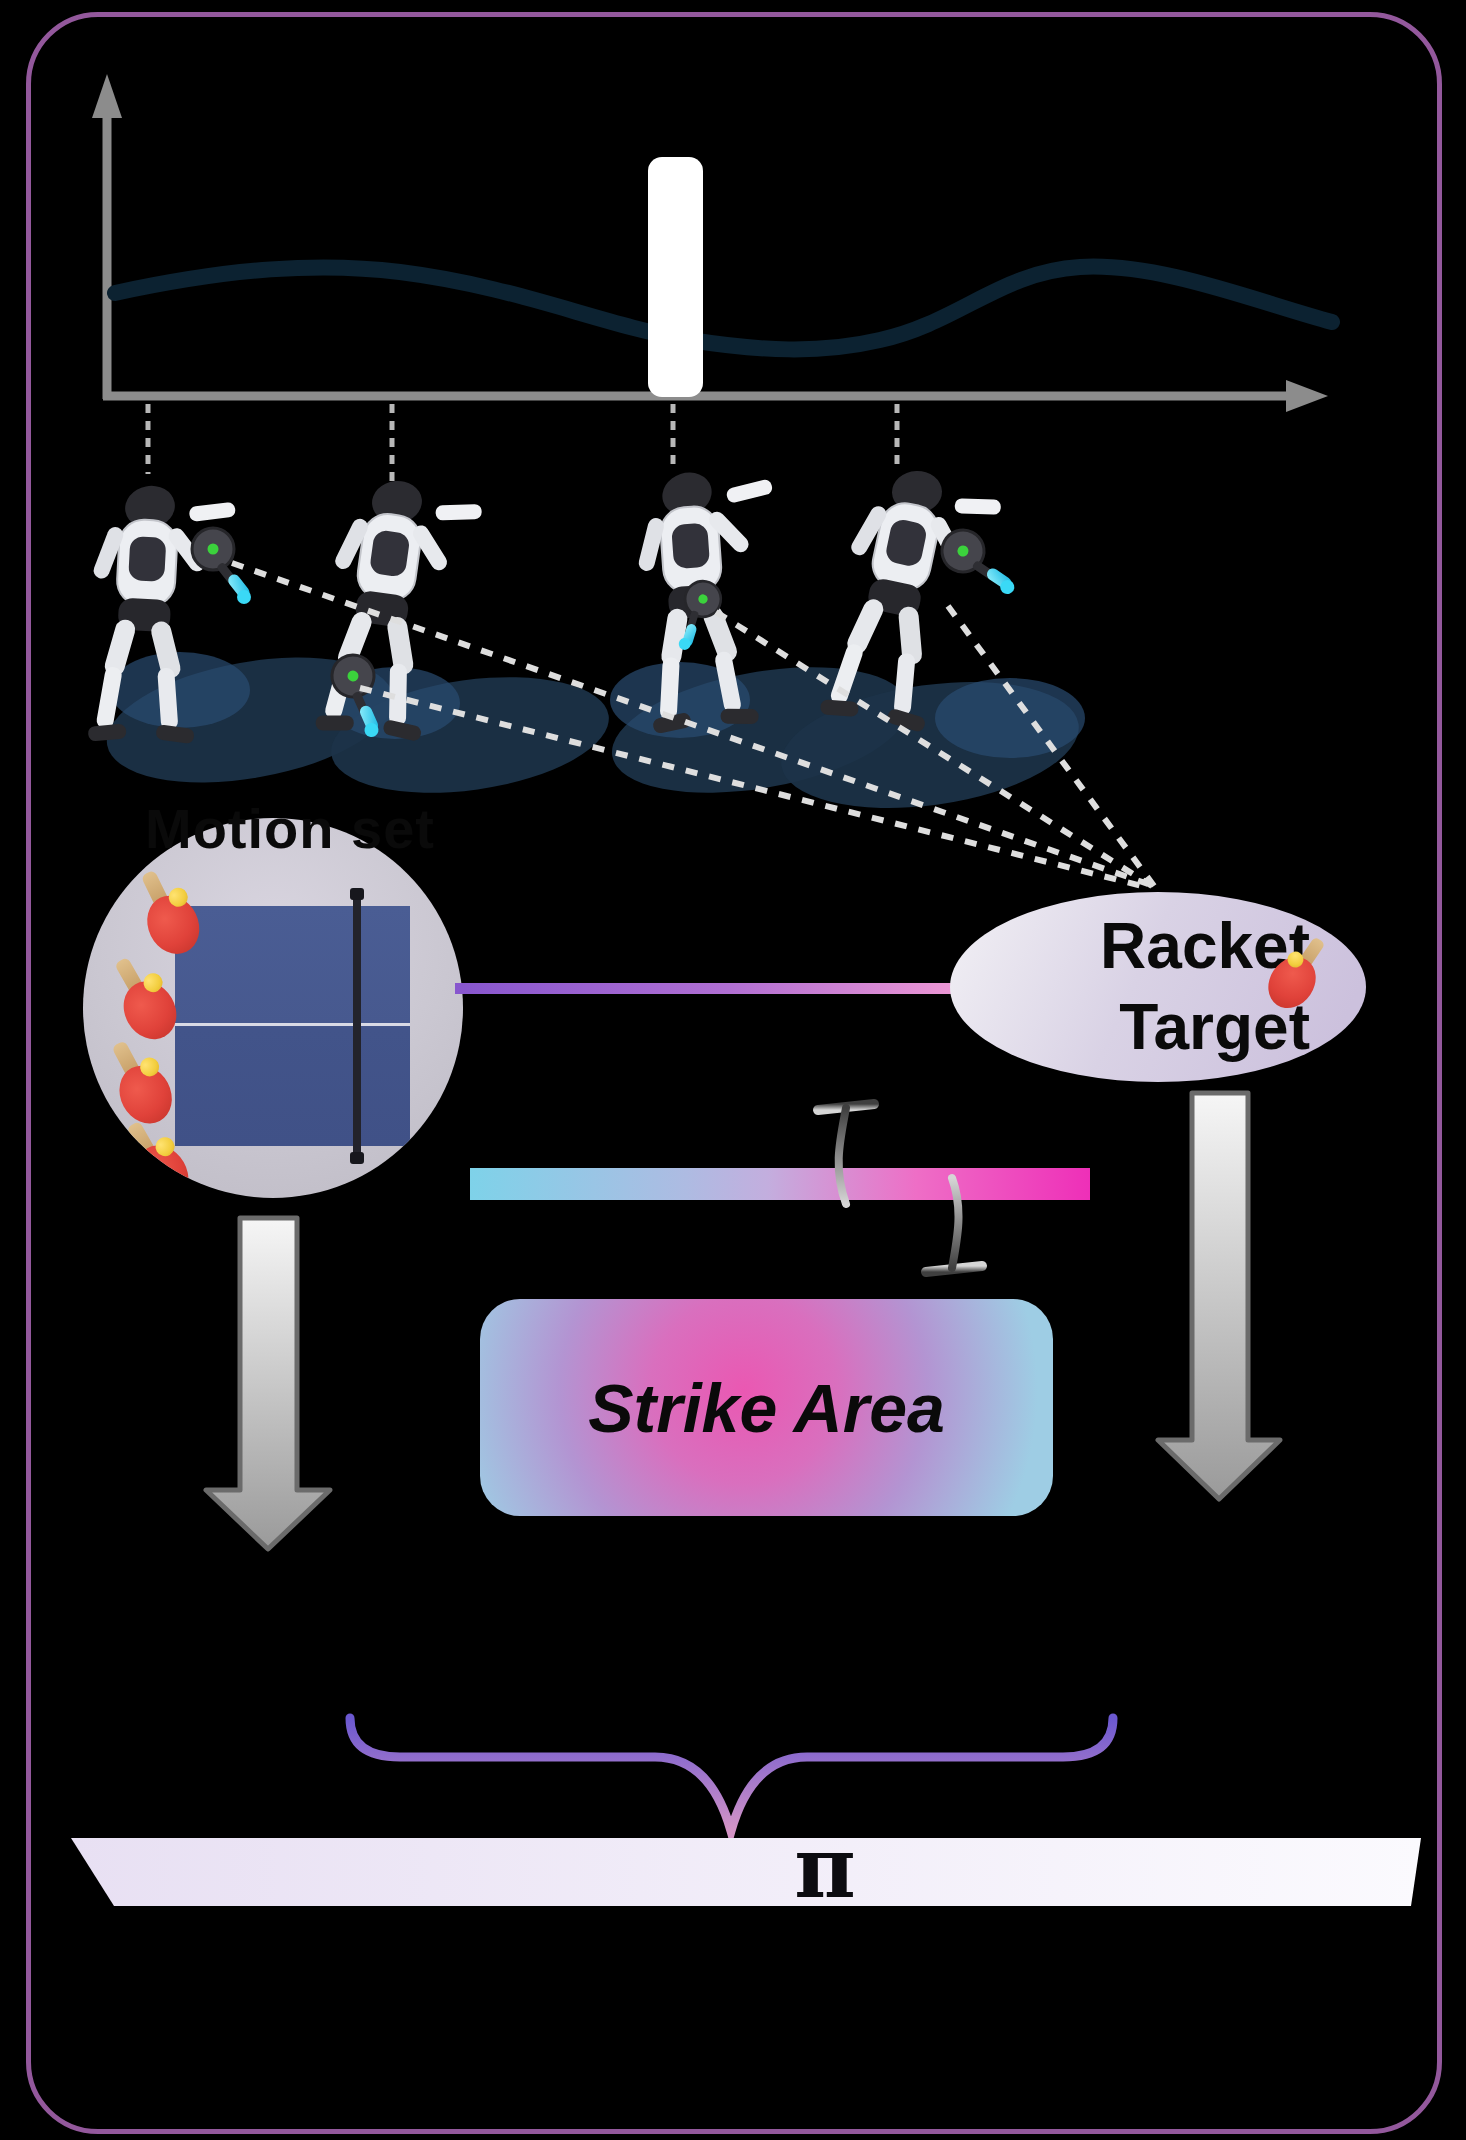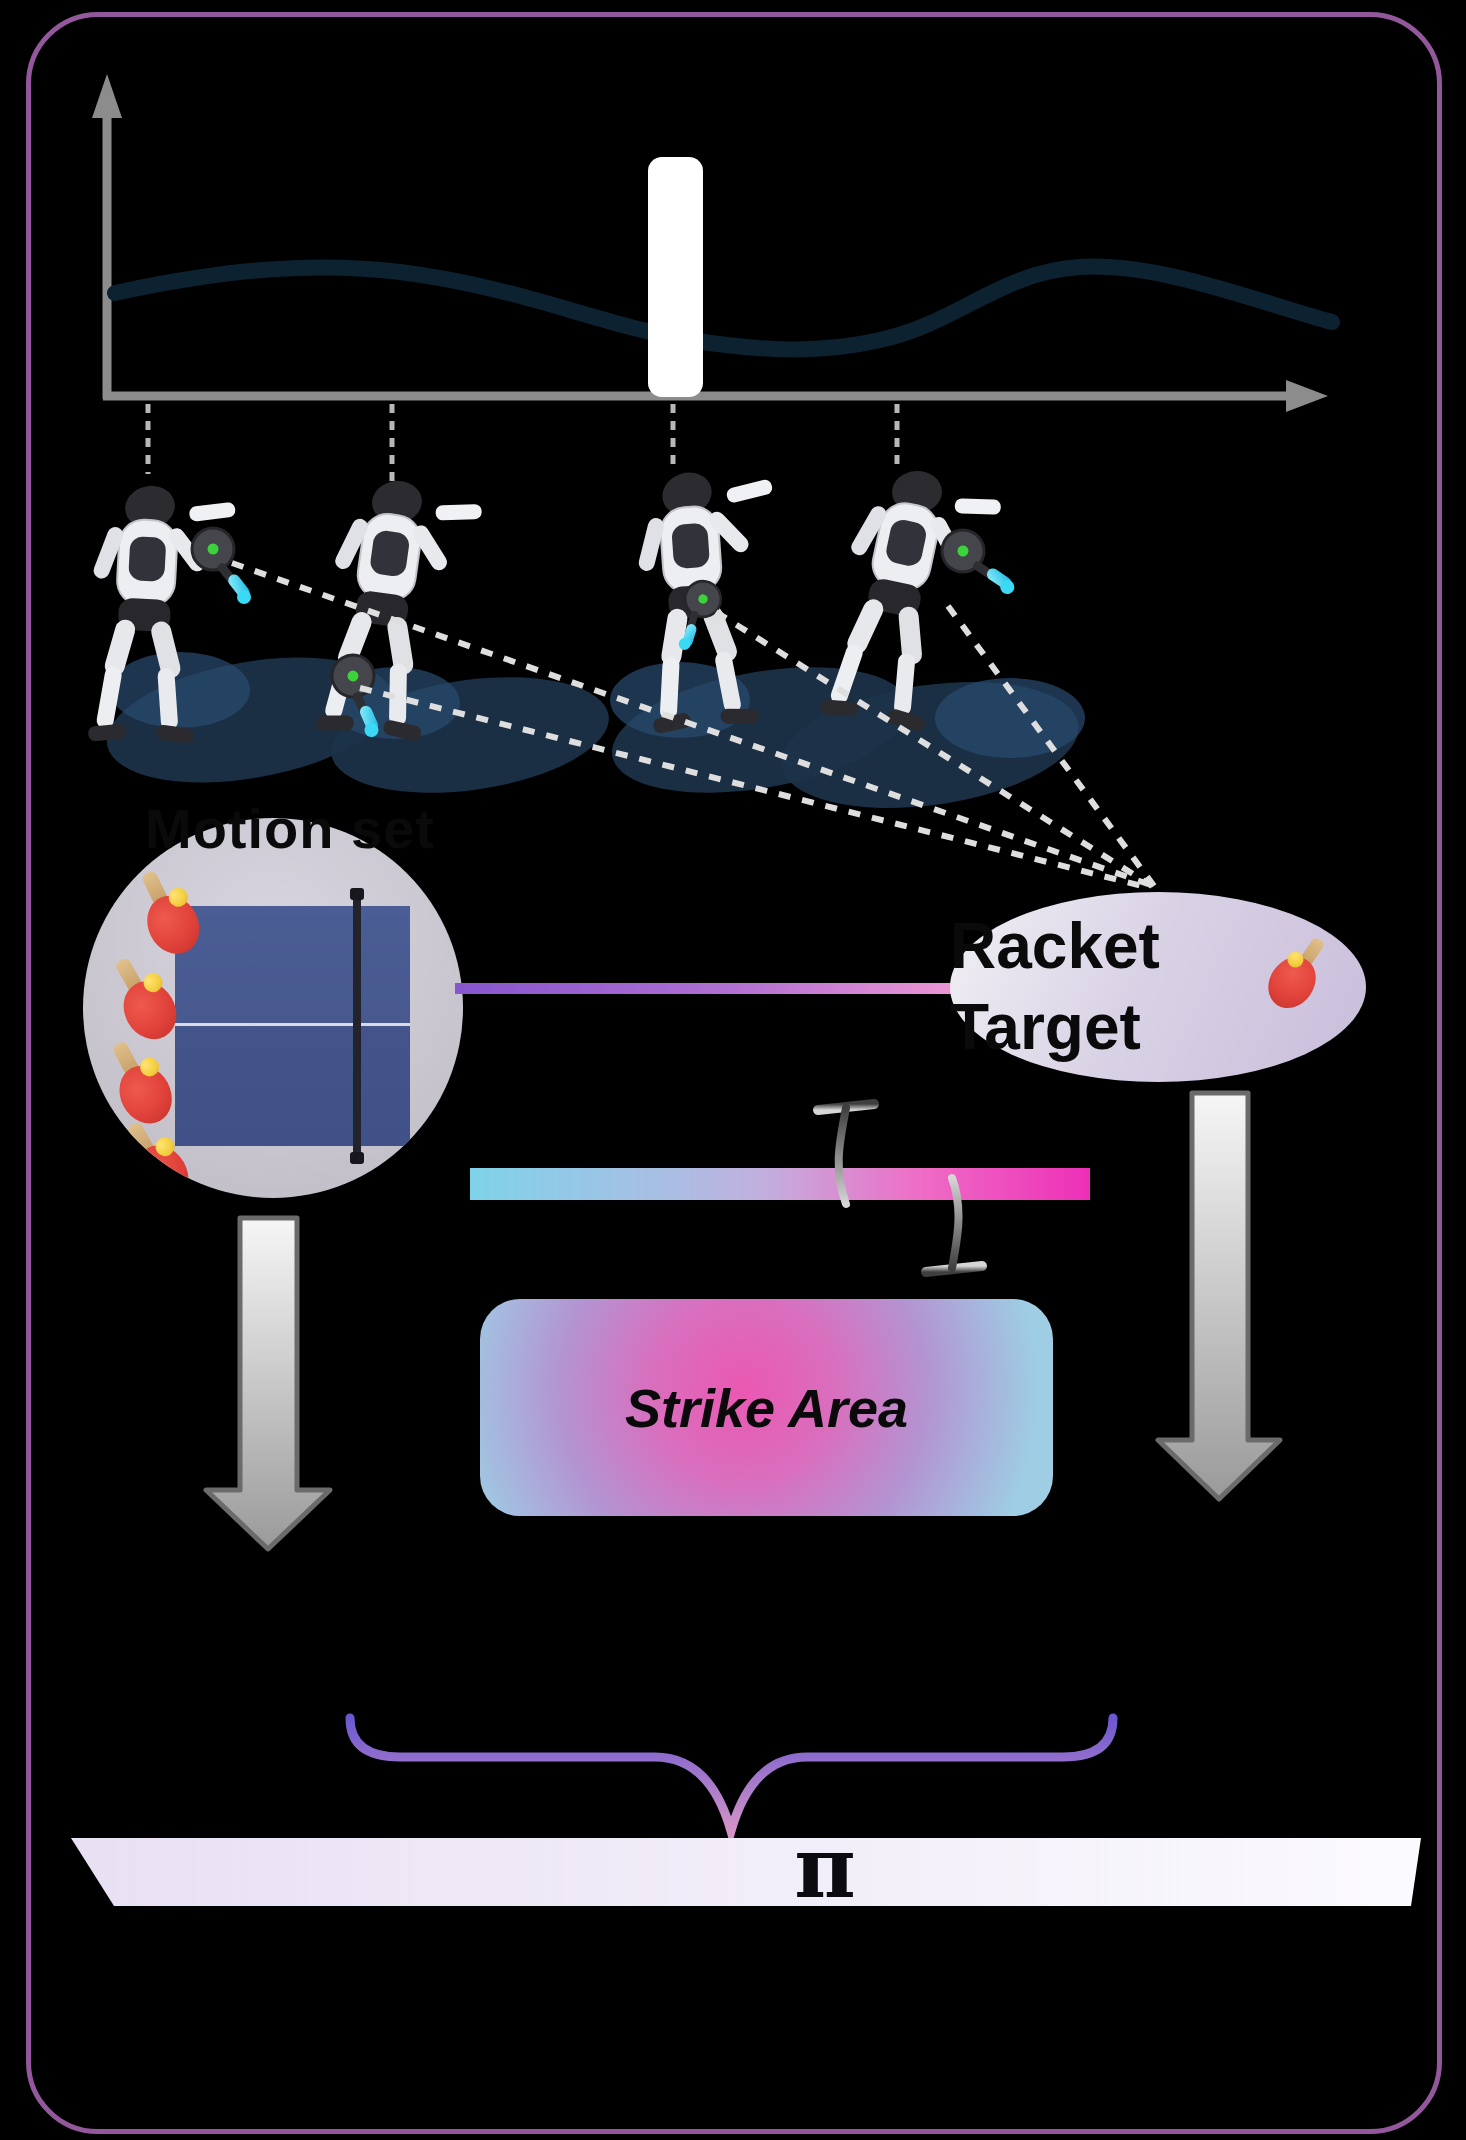--- a/index.html
+++ b/index.html
@@ -28,38 +28,38 @@
   .motion-label{position:absolute;left:60px;top:796px;width:460px;text-align:center;z-index:3;
     font-size:56px;font-weight:bold;color:#0a0a0a;letter-spacing:1px;}
 
   
   .link-bar{position:absolute;left:455px;top:983px;width:497px;height:11px;z-index:2;
     background:linear-gradient(90deg,#8756ce,#b06fd2 55%,#eb96d4);}
 
   
   .target-ellipse{position:absolute;left:950px;top:892px;width:416px;height:190px;border-radius:50%;
     background:linear-gradient(115deg,#efedf3 5%,#d9d2e5 45%,#ccc1dd 90%);z-index:2;}
-  .target-text{position:absolute;left:0;top:14px;width:360px;text-align:left;
+  .target-text{position:absolute;left:0;top:14px;width:360px;text-align:right;
     font-size:64px;font-weight:bold;color:#0a0a0a;line-height:1.26;}
   .paddle-mini{position:absolute;left:326px;top:42px;width:46px;height:80px;transform:rotate(34deg);z-index:3;}
   .paddle-mini .handle{position:absolute;left:15px;top:0;width:13px;height:33px;background:linear-gradient(#e0c08c,#c39a62);border-radius:5px;}
   .paddle-mini .face{position:absolute;left:0;top:24px;width:44px;height:54px;border-radius:50%;
     background:radial-gradient(circle at 40% 35%, #ef5a4d 0%, #e0423a 55%, #c23229 100%);}
   .paddle-mini .ball{position:absolute;left:4px;top:22px;width:16px;height:16px;border-radius:50%;
     background:radial-gradient(circle at 35% 30%, #ffe372, #f2cd3d 60%, #d9a928);}
 
   
   .range-bar{position:absolute;left:470px;top:1168px;width:620px;height:32px;z-index:2;
     background:linear-gradient(90deg,#7ed2e9 0%,#aebbe2 35%,#c3aede 48%,#ee6ec6 72%,#ee2fb8 100%);}
 
   
   .strike-box{position:absolute;left:480px;top:1299px;width:573px;height:217px;border-radius:40px;z-index:2;
     background:radial-gradient(circle at 46% 42%, #ea58b2 0%, #d96fbe 28%, #b394d2 55%, #9ecde4 88%);
     display:flex;align-items:center;justify-content:center;}
-  .strike-label{font-size:54px;font-weight:bold;font-style:italic;color:#0a0a0a;}
+  .strike-label{font-size:68px;font-weight:bold;font-style:italic;color:#0a0a0a;}
 </style>
 </head>
 <body>
 
 <div class="stage">
 
   <svg class="layer z1" viewBox="0 0 1466 2140">
     <defs>
       <linearGradient id="cyg" x1="0" y1="0" x2="1" y2="1">
         <stop offset="0" stop-color="#8feefc"></stop>

